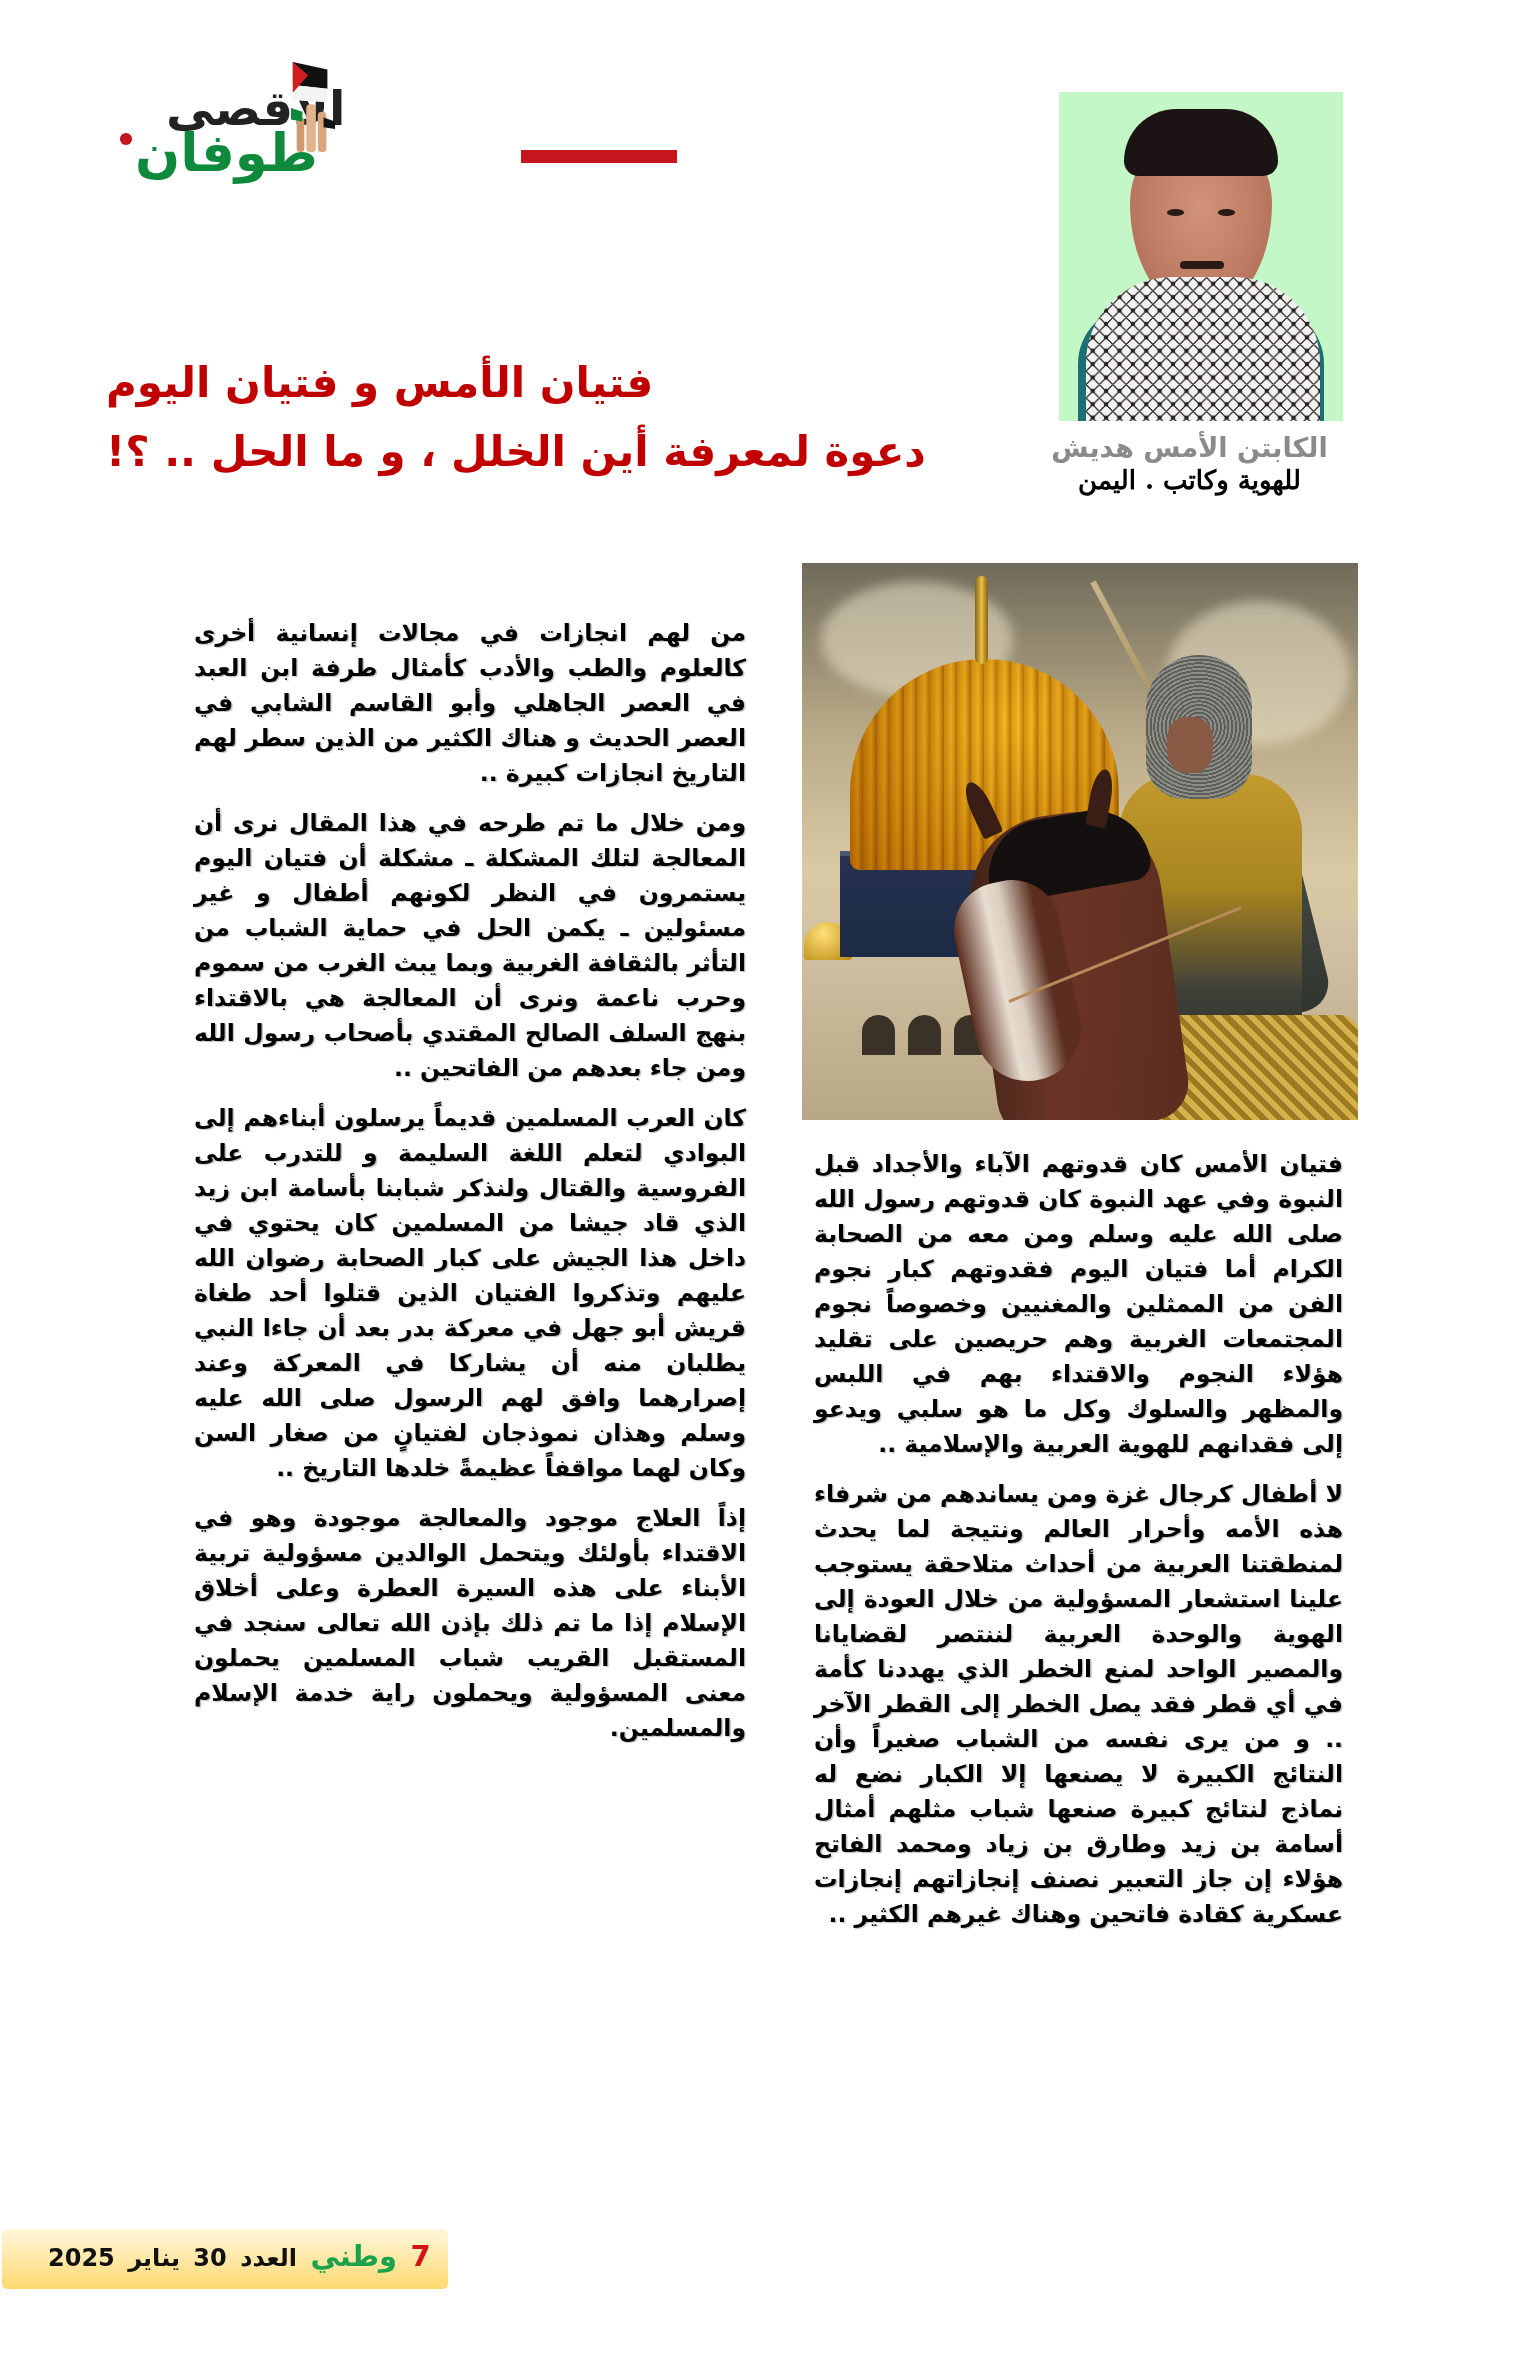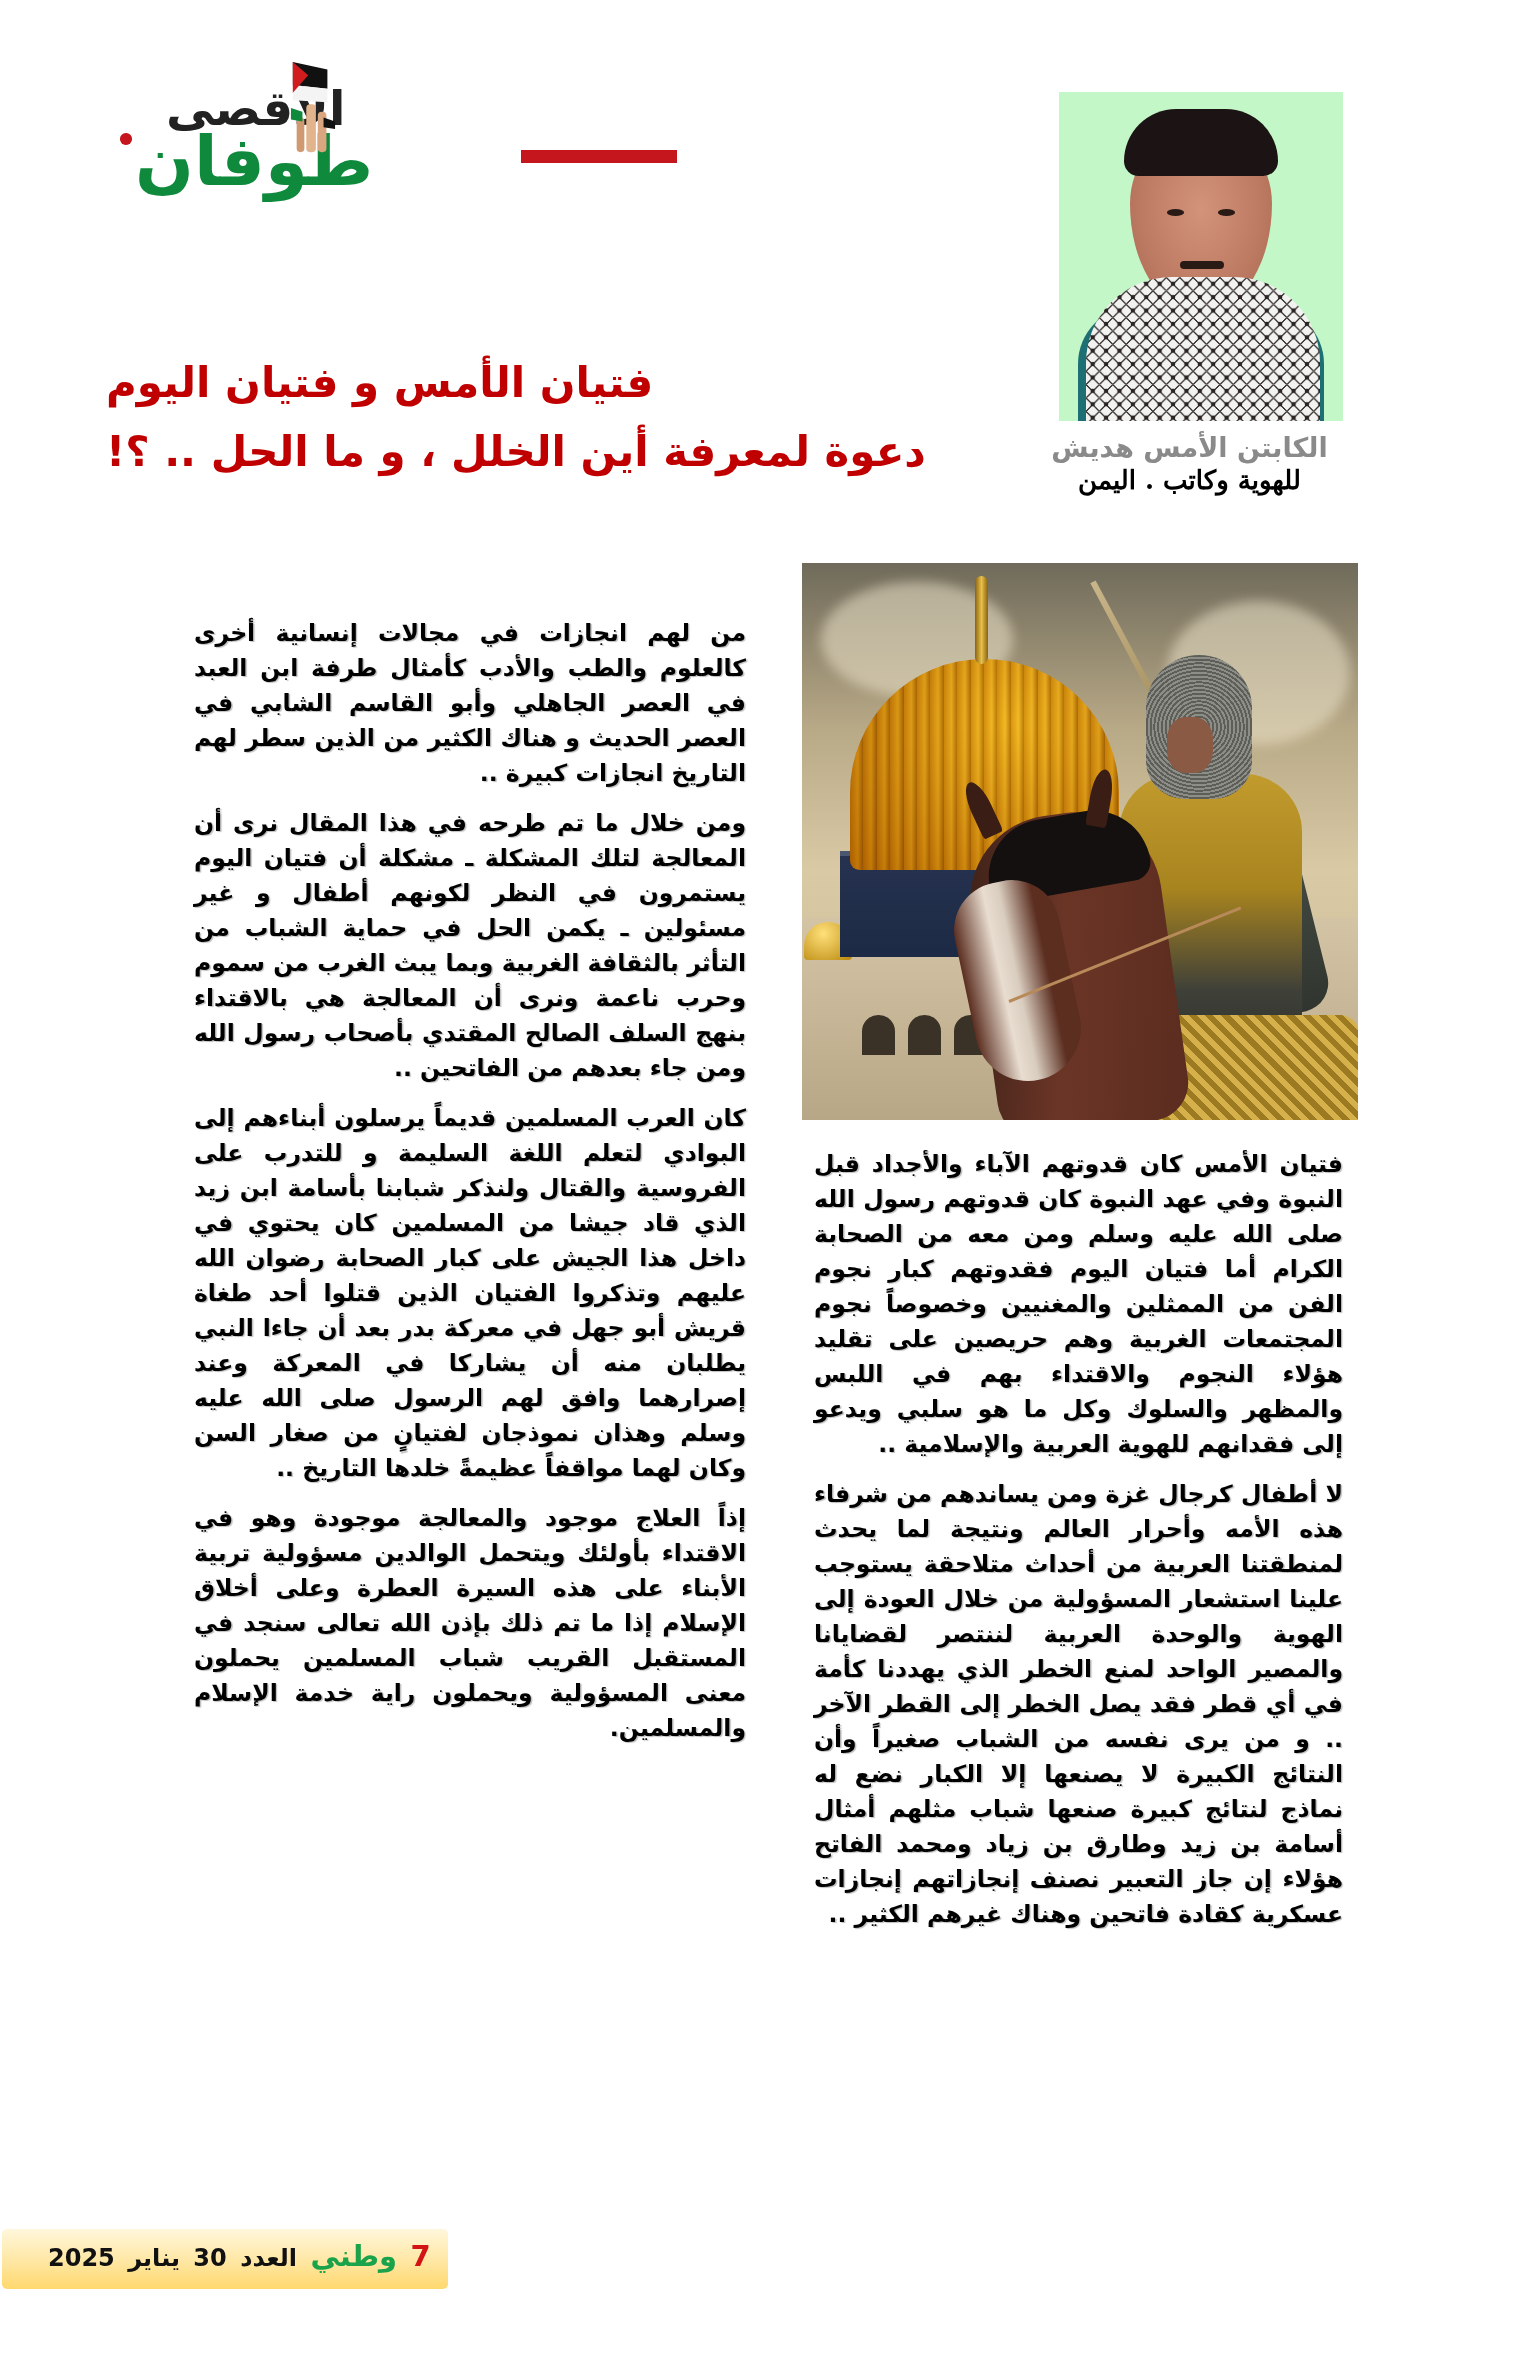--- a/index.html
+++ b/index.html
@@ -2,21 +2,21 @@
 <html lang="ar" dir="rtl"><head>
 <meta charset="utf-8">
 <style>
   * { box-sizing: border-box; margin: 0; padding: 0; }
   html, body { width: 1537px; height: 2374px; background: #ffffff; overflow: hidden; }
   body { position: relative; font-family: "DejaVu Sans", "Liberation Sans", sans-serif; color: #111; }
 
   
   .masthead { position: absolute; left: 60px; top: 60px; width: 548px; height: 106px; direction: ltr; }
   .masthead .red-bar { position: absolute; left: 461px; top: 90px; width: 156px; height: 13.4px; background: #c4161c; }
-  .masthead .word-tofan { position: absolute; left: 75px; top: 58px; font-family: "DejaVu Sans", sans-serif; font-weight: bold; font-size: 69px; line-height: 69px; color: #0f8a3d; letter-spacing: -1.9px; direction: rtl; margin-top: 9px; }
+  .masthead .word-tofan { position: absolute; left: 75px; top: 58px; font-family: "DejaVu Sans", sans-serif; font-weight: bold; font-size: 53px; line-height: 69px; color: #0f8a3d; letter-spacing: -1.9px; direction: rtl; }
   .masthead .word-aqsa { position: absolute; left: 106px; top: 21px; font-family: "DejaVu Sans", sans-serif; font-weight: bold; font-size: 48px; line-height: 54px; color: #222; direction: rtl; }
   .masthead .flag-emblem { position: absolute; left: 229px; top: 0px; width: 48px; height: 96px; }
   .masthead .dot-red { position: absolute; left: 60px; top: 73px; width: 11.5px; height: 11.5px; border-radius: 50%; background: #c4161c; }
 
   
   .title-block { position: absolute; left: 106px; top: 348px; width: 845px; text-align: left; }
   .title-line { font-family: "DejaVu Sans", sans-serif; font-weight: bold; color: #c00000; font-size: 42px; line-height: 69px; letter-spacing: -0.5px; }
 
   
   .author-card { position: absolute; left: 1036px; top: 92px; width: 307px; }

